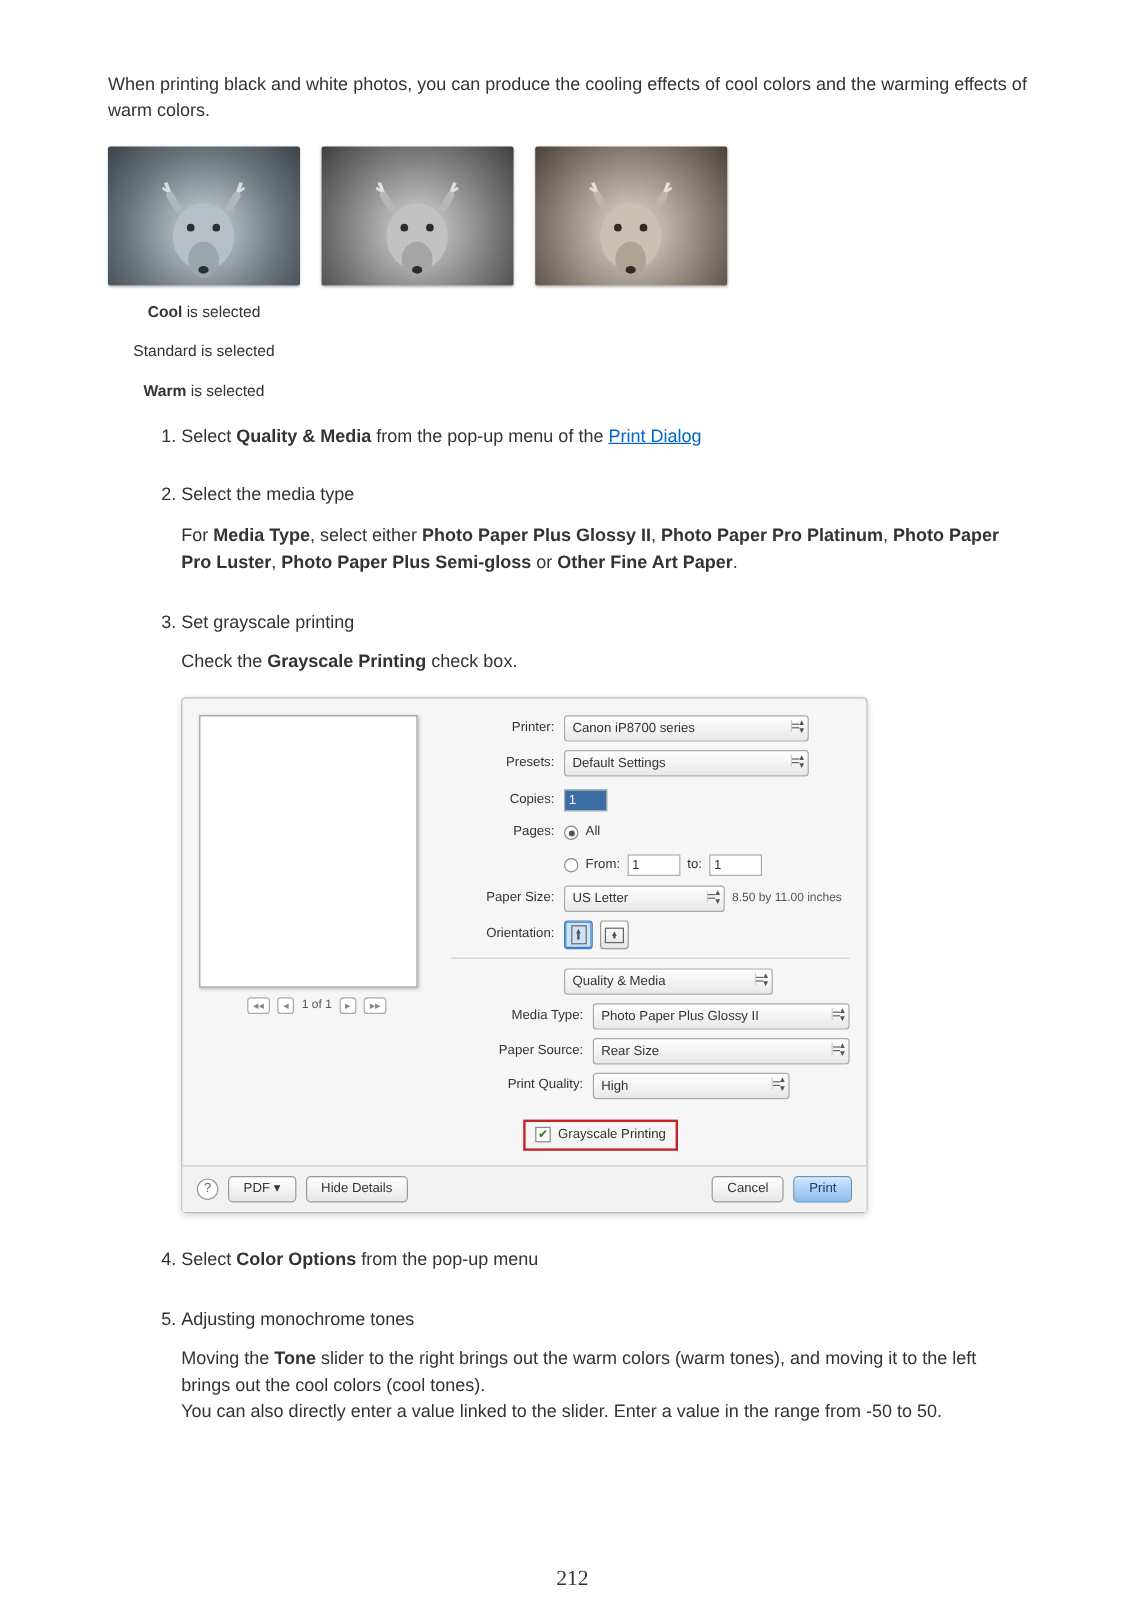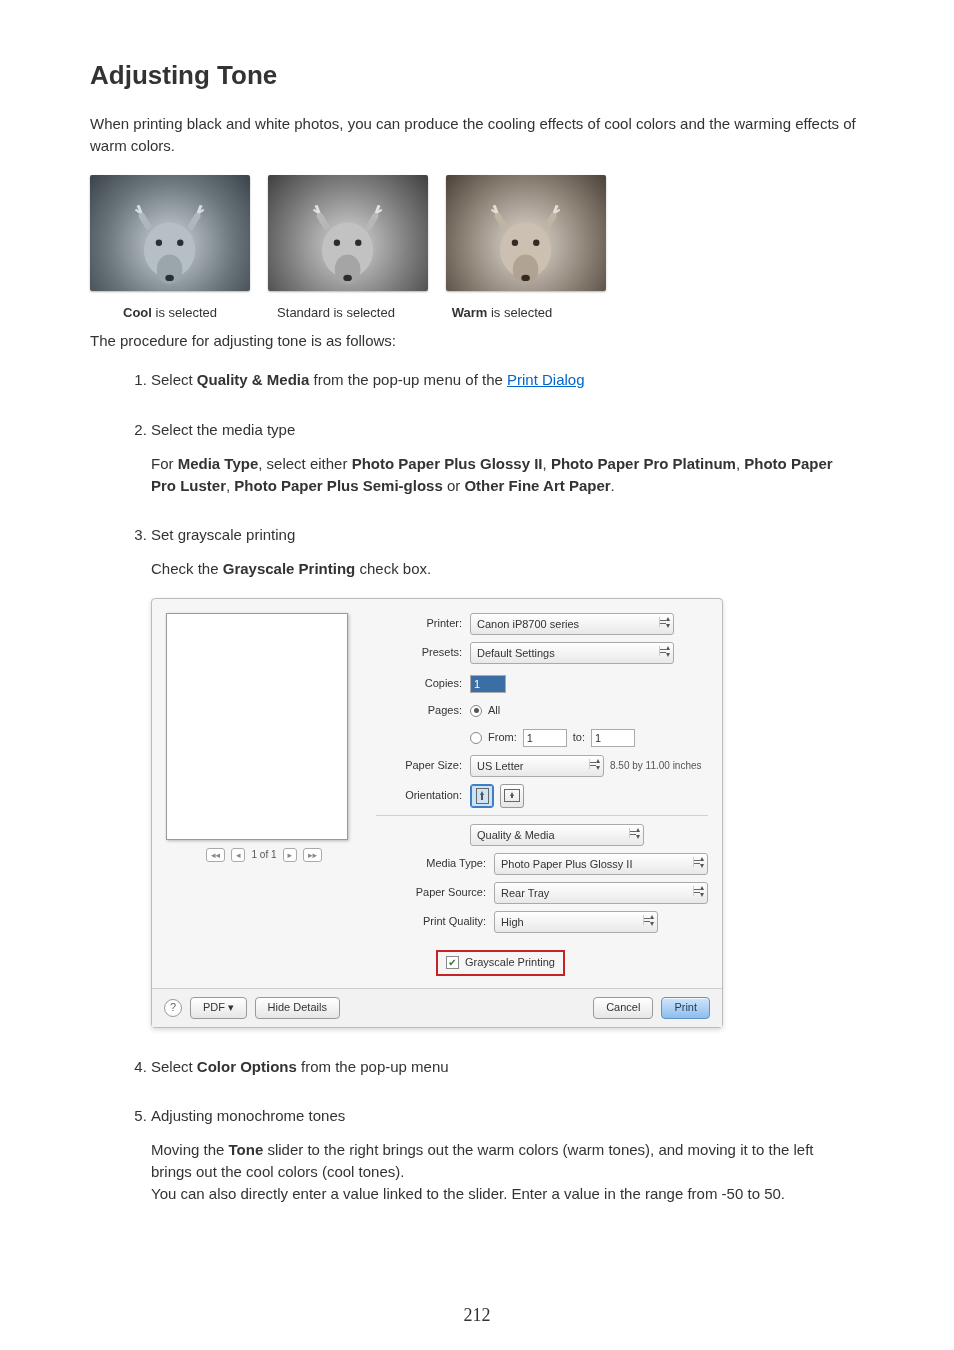--- a/index.html
+++ b/index.html
@@ -42,23 +42,24 @@
     align-items: flex-end;
     justify-content: center;
     box-shadow: 0 1px 2px rgba(0,0,0,0.3);
   }
   .deer.cool { background: radial-gradient(circle at 50% 60%, #cfd7dc 0%, #6a757c 60%, #3b4349 100%); }
   .deer.standard { background: radial-gradient(circle at 50% 60%, #d8d8d8 0%, #7a7a7a 60%, #3f3f3f 100%); }
   .deer.warm { background: radial-gradient(circle at 50% 60%, #e2dbd3 0%, #8a7f73 60%, #4a4138 100%); }
   .deer svg { width: 92%; height: 92%; }
   .captions {
     display: flex;
-    gap: 6px;
+    gap: 18px;
     margin-top: 14px;
-    margin-bottom: 10px;
+    margin-bottom: 20px;
+    flex-direction: column;
   }
   .captions > div {
     width: 160px;
     text-align: center;
     font-size: 13px;
     color: #333;
   }
   ol.steps {
     list-style: decimal;
     padding-left: 44px;
@@ -306,21 +307,20 @@
     text-align: center;
     font-size: 18px;
     font-family: "Times New Roman", serif;
     color: #333;
   }
 </style>
 </head>
 <body>
 
 <div class="page">
-  <h1>Adjusting Tone</h1>
 
   <p class="body">When printing black and white photos, you can produce the cooling effects of cool colors and the warming effects of warm colors.</p>
 
   <div class="examples">
     <div class="deer cool">
       <svg viewBox="0 0 100 100">
         <path d="M20 20 l8 18 m-4 -10 l-6 -4 m6 4 l-3 -8 M80 20 l-8 18 m4 -10 l6 -4 m-6 4 l3 -8" stroke="#d8dde1" stroke-width="2" fill="none"></path>
         <ellipse cx="50" cy="62" rx="24" ry="26" fill="#b6bfc5"></ellipse>
         <ellipse cx="50" cy="80" rx="12" ry="14" fill="#9ba5ac"></ellipse>
         <circle cx="40" cy="55" r="3" fill="#2a2f33"></circle>
@@ -352,21 +352,20 @@
       </svg>
     </div>
   </div>
 
   <div class="captions">
     <div><b>Cool</b><span> is selected</span></div>
     <div>Standard is selected</div>
     <div><b>Warm</b><span> is selected</span></div>
   </div>
 
-  <p class="body">The procedure for adjusting tone is as follows:</p>
 
   <ol class="steps">
 
     <li>
       <div class="step-title">
         <span>Select </span><b>Quality &amp; Media</b><span> from the pop-up menu of the </span><a class="link" href="#">Print Dialog</a>
       </div>
     </li>
 
     <li>
@@ -463,21 +462,21 @@
             </div>
             <div class="pd-row" style="margin-top:6px;">
               <div class="pd-label" style="width:110px">Media Type:</div>
               <div class="pd-field">
                 <div class="mac-select" style="min-width:190px"><span>Photo Paper Plus Glossy II</span><span class="arr">▴<br>▾</span></div>
               </div>
             </div>
             <div class="pd-row">
               <div class="pd-label" style="width:110px">Paper Source:</div>
               <div class="pd-field">
-                <div class="mac-select" style="min-width:190px"><span>Rear Tray</span><span class="arr">▴<br>▾</span></div>
+                <div class="mac-select" style="min-width:190px"><span>Rear Size</span><span class="arr">▴<br>▾</span></div>
               </div>
             </div>
             <div class="pd-row">
               <div class="pd-label" style="width:110px">Print Quality:</div>
               <div class="pd-field">
                 <div class="mac-select" style="min-width:140px"><span>High</span><span class="arr">▴<br>▾</span></div>
               </div>
             </div>
 
             <div class="grayscale-box">

